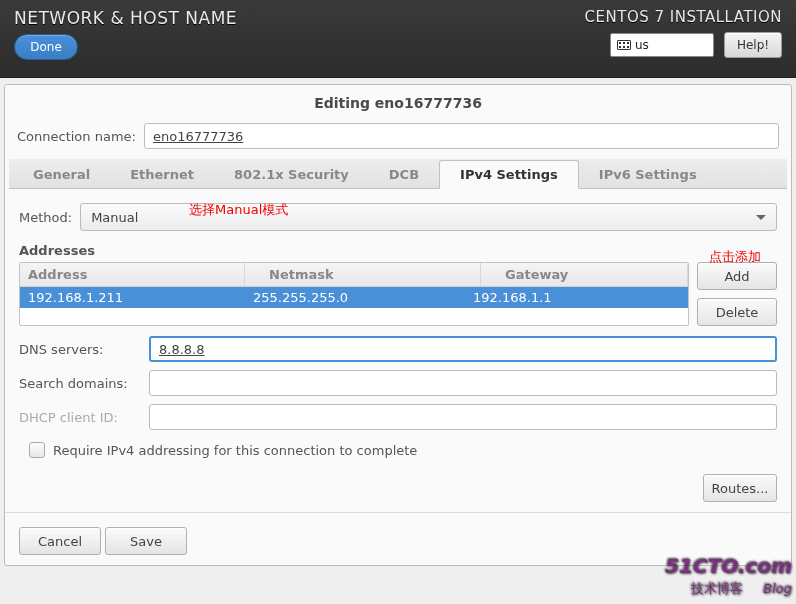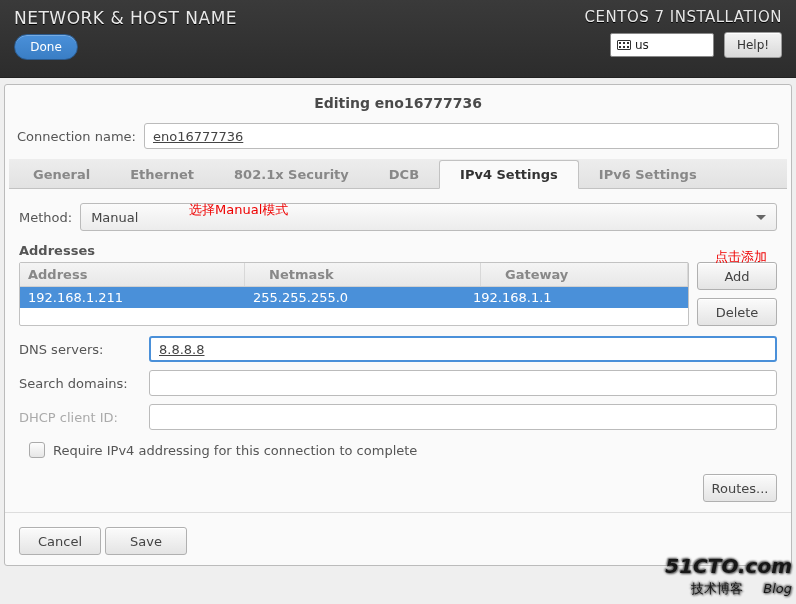--- a/index.html
+++ b/index.html
@@ -128,21 +128,21 @@
   .form-row .label { width:122px; text-align:left; }
 
   .check-row { display:flex; align-items:center; gap:8px; padding:12px 24px; font-size:13px; color:#555;}
   .chk { width:16px; height:16px; border:1px solid #aaa; border-radius:3px; background:linear-gradient(#fdfdfd,#e6e6e6); cursor:pointer;}
 
   .routes-row { display:flex; justify-content:flex-end; padding:4px 14px; }
   .footer { display:flex; justify-content:flex-start; gap:4px; padding:14px 14px 0; border-top:1px solid #ddd; margin-top:6px;}
   .footer .gtk-btn { width:82px; }
 
   
-  .watermark { position:absolute; right:4px; bottom:6px; text-align:right; color:#000000;
+  .watermark { position:absolute; right:4px; bottom:6px; text-align:right; color:#701a75;
     font-family: "Comic Sans MS", cursive; pointer-events:none;
     text-shadow: 0 0 3px #555, 1px 1px 2px #555, -1px -1px 2px #555; opacity:.9;
   }
   .wm-main{font-size:20px; font-style:italic; font-weight:bold;}
   .wm-sub{font-size:13px;}
   .kbd-icon{width:14px;height:10px;border:1px solid #333;border-radius:1px;position:relative;background:#fff;}
   .kbd-icon::before{content:"";position:absolute;inset:1px;border-top:2px dotted #333;border-bottom:2px dotted #333;}
 </style>
 </head>
 <body>
@@ -198,21 +198,21 @@
         <div class="cell col-gw">Gateway</div>
       </div>
       <div class="addr-row selected">
         <div class="cell col-addr">192.168.1.211</div>
         <div class="cell col-mask">255.255.255.0</div>
         <div class="cell col-gw">192.168.1.1</div>
       </div>
       <div style="flex:1;"></div>
     </div>
     <div class="addr-btns">
-      <span class="anno-red" style="left:18px; top:-14px; white-space:nowrap;">点击添加</span>
+      <span class="anno-red" style="left:12px; top:-14px; white-space:nowrap;">点击添加</span>
       <button class="gtk-btn">Add</button>
       <button class="gtk-btn">Delete</button>
     </div>
   </div>
 
   <div class="form-rows">
     <div class="form-row">
       <span class="label">DNS servers:</span>
       <input class="text-input focused" value="8.8.8.8" style="">
     </div>

